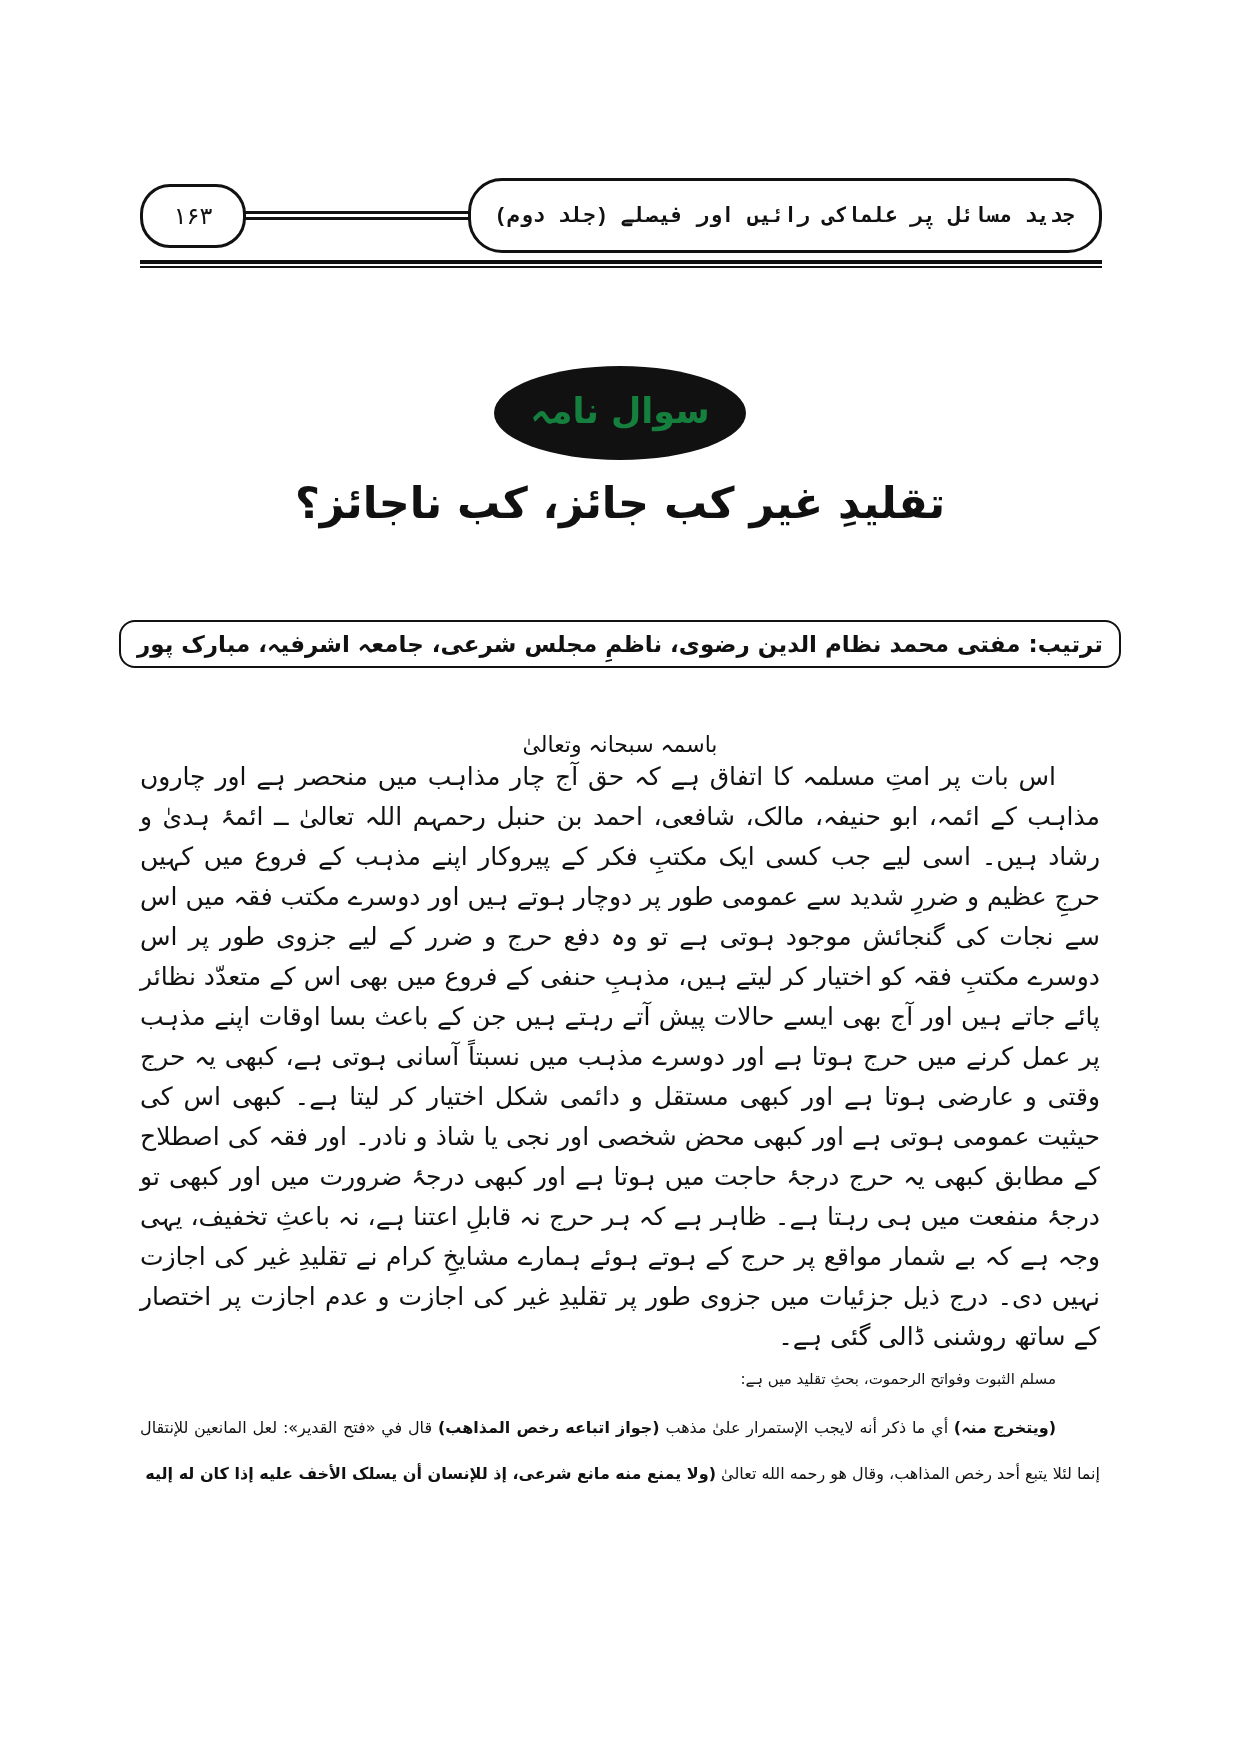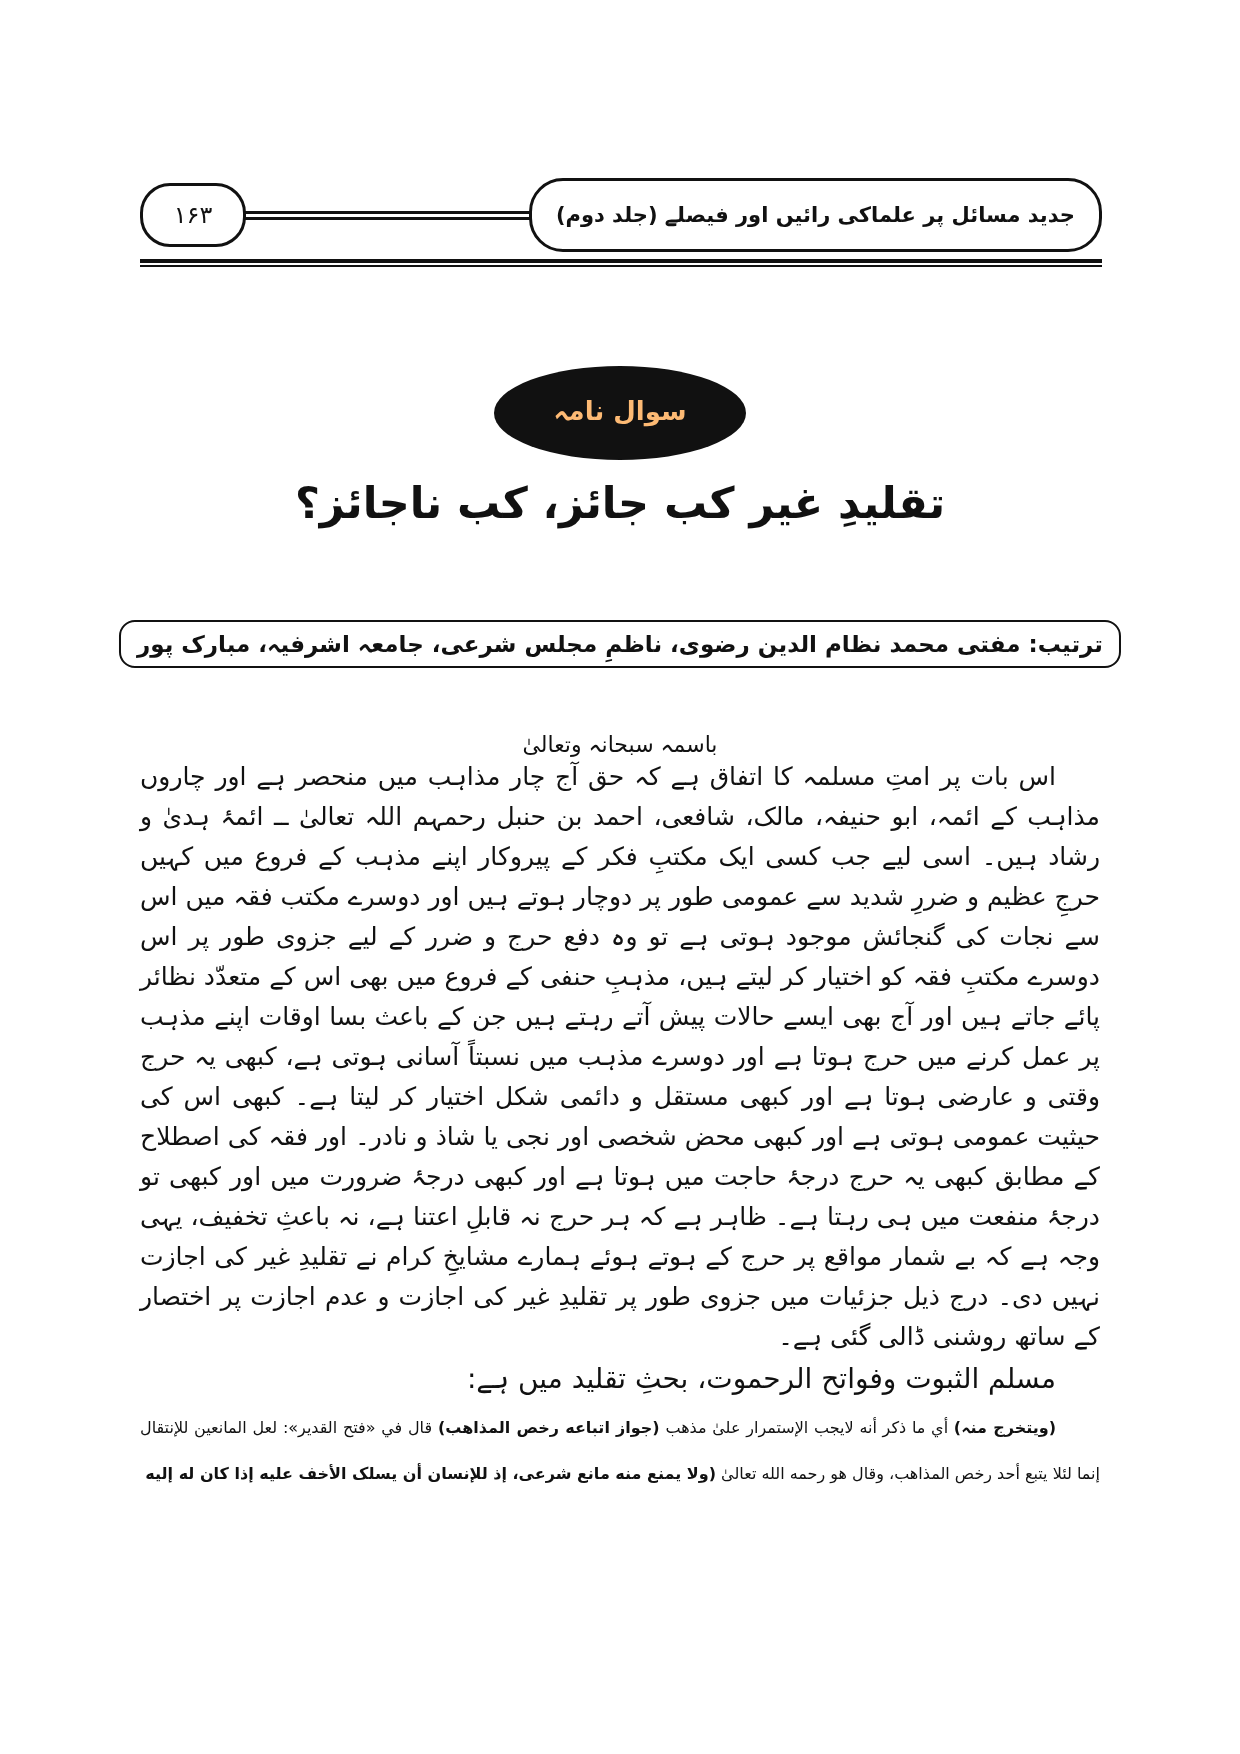--- a/index.html
+++ b/index.html
@@ -51,20 +51,21 @@
   .title-capsule {
     border: 3px solid #111;
     border-radius: 34px;
     padding: 22px 24px;
     font-size: 21px;
     font-weight: bold;
     white-space: nowrap;
     flex: 0 0 auto;
     background: #fff;
     z-index: 1;
+    font-family: Liberation Mono, monospace;
   }
   .head-rule {
     margin-top: 7px;
     height: 8px;
     border-top: 4px solid #111;
     border-bottom: 2px solid #111;
   }
 
   
   .badge-ellipse {
@@ -74,22 +75,22 @@
     transform: translateX(-50%);
     width: 252px;
     height: 94px;
     background: #111;
     border-radius: 50%;
     display: flex;
     align-items: center;
     justify-content: center;
   }
   .badge-label {
-    color: #fdba74;
-    font-size: 26px;
+    color: #15803d;
+    font-size: 35px;
     font-weight: bold;
     padding-bottom: 4px;
   }
   .section-title {
     position: absolute;
     top: 478px;
     left: 0;
     right: 0;
     text-align: center;
     font-size: 43px;
@@ -120,21 +121,21 @@
     text-align: center;
     font-size: 22px;
   }
   .para {
     font-size: 25px;
     line-height: 40px;
     text-align: justify;
   }
   .para.indent { text-indent: 44px; }
   .intro-line {
-    font-size: 28px;
+    font-size: 15px;
     line-height: 40px;
     text-indent: 44px;
     text-align: justify;
     margin-top: 2px;
   }
   .arabic-quote {
     font-size: 16px;
     line-height: 46px;
     text-align: justify;
     text-indent: 44px;

